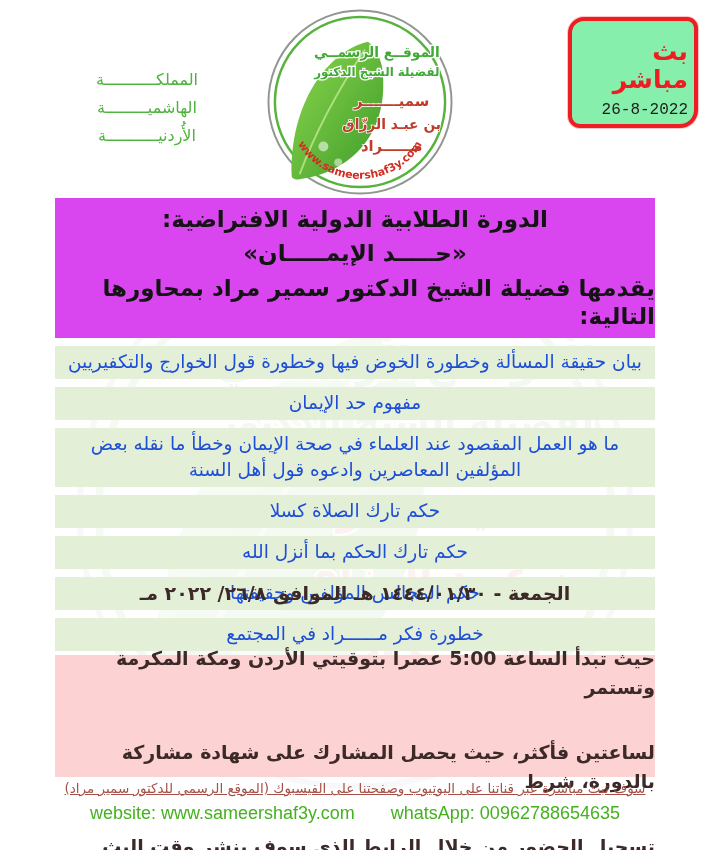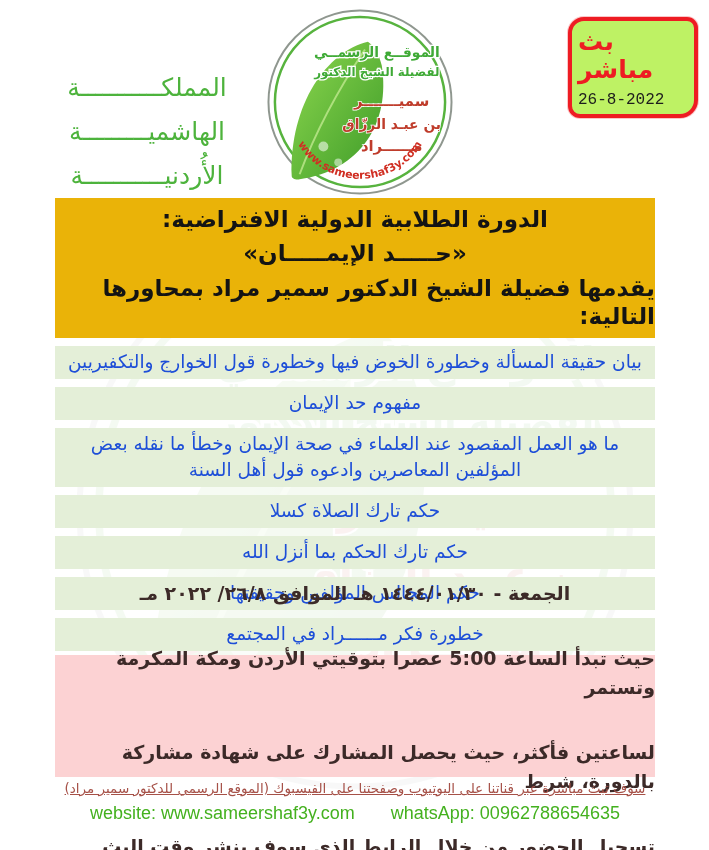--- a/index.html
+++ b/index.html
@@ -2,41 +2,41 @@
 <html lang="ar"><head>
 <meta charset="utf-8">
 <style>
   * { margin:0; padding:0; box-sizing:border-box; }
   html,body { width:709px; height:850px; background:#ffffff; }
   body { position:relative; overflow:hidden; font-family:"DejaVu Sans", sans-serif; }
 
   
   .kingdom {
     position:absolute; left:52px; top:66px; width:190px;
-    color:#4db33c; font-size:25px; line-height:1.75; text-align:center;
+    color:#4db33c; font-size:16px; line-height:1.75; text-align:center;
     direction:rtl;
   }
   .logo-wrap { position:absolute; left:266px; top:8px; width:188px; height:188px; }
   .badge {
     position:absolute; left:568px; top:17px; width:130px;
     border:4px solid #ee1c23; border-radius:16px 11px 18px 12px;
     box-shadow:0 0 0 1px rgba(238,28,35,.25);
-    padding:7px 6px 5px; text-align:left; background:#bef264;
+    padding:17px 6px 5px; text-align:right; background:#86efac;
   }
   .badge-title { color:#ee1c23; font-size:25px; font-weight:bold; line-height:1.1; direction:rtl; }
   .badge-date  { color:#1d1d1d; font-size:16px; font-family:Liberation Mono, monospace; margin-top:8px; }
 
   
   .watermark { position:absolute; left:72px; top:228px; width:566px; height:566px; opacity:.06; pointer-events:none; }
 
   
   .col { position:absolute; left:55px; width:600px; }
 
   .title-block {
-    top:198px; height:140px; background:#eab308;
+    top:198px; height:140px; background:#d946ef;
     display:flex; flex-direction:column; justify-content:center; align-items:center;
     gap:7px; direction:rtl;
   }
   .title-block div { font-size:23px; font-weight:bold; color:#141414; line-height:1.2; }
 
   .topics { top:346px; direction:rtl; }
   .topic-row {
     background:#e4efd8; text-align:center; color:#1d4ed8;
     font-size:18.5px; line-height:1.45; padding:3px 12px; margin-bottom:8px;
   }

